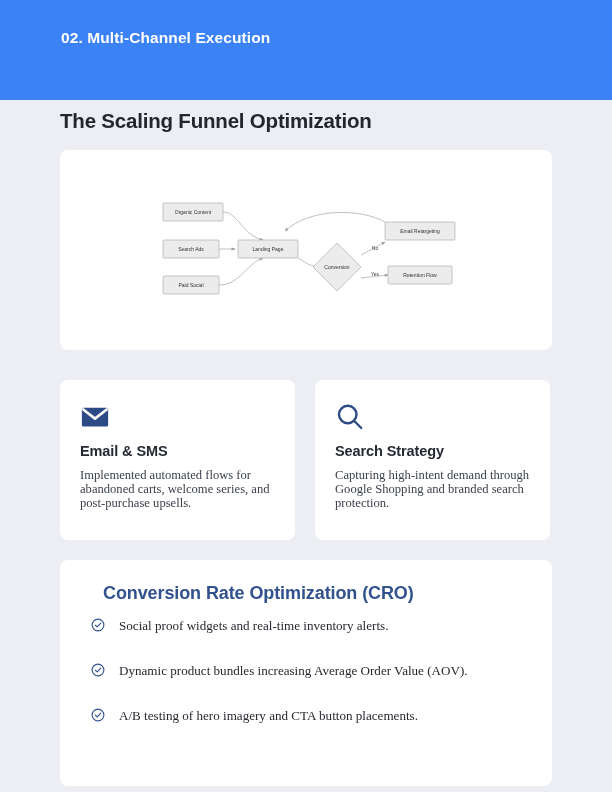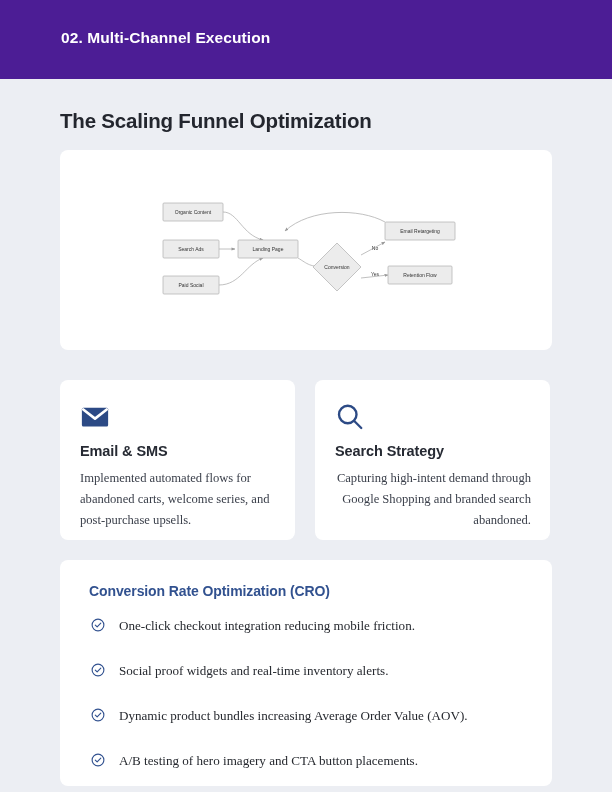--- a/index.html
+++ b/index.html
@@ -14,22 +14,22 @@
     overflow: hidden;
     position: relative;
   }
 
   
   .header-bar {
     position: absolute;
     left: 0;
     top: 0;
     width: 612px;
-    height: 79px;
-    background: #4c1d95;
+    height: 100px;
+    background: #3b82f6;
     box-sizing: border-box;
   }
   .header-title {
     position: absolute;
     left: 61px;
     top: 29px;
     font-size: 15.5px;
     font-weight: bold;
     color: #ffffff;
     letter-spacing: 0.1px;
@@ -91,21 +91,21 @@
   .feature-card {
     position: absolute;
     top: 380px;
     width: 235px;
     height: 160px;
     background: #ffffff;
     border-radius: 8px;
     box-sizing: border-box;
   }
   .feature-card.left  { left: 60px; }
-  .feature-card.right { left: 315px; text-align: right; }
+  .feature-card.right { left: 315px; }
 
   .feature-icon {
     position: absolute;
     left: 20px;
     top: 22px;
     width: 30px;
     height: 30px;
   }
   .feature-title {
     position: absolute;
@@ -116,40 +116,40 @@
     color: #262a33;
     letter-spacing: -0.1px;
   }
   .feature-desc {
     position: absolute;
     left: 20px;
     top: 88px;
     width: 196px;
     font-family: "Liberation Serif", serif;
     font-size: 12.6px;
-    line-height: 21px;
+    line-height: 14px;
     color: #3a3f4a;
   }
 
   
   .cro-card {
     position: absolute;
     left: 60px;
     top: 560px;
     width: 492px;
     height: 226px;
     background: #ffffff;
     border-radius: 8px;
     box-sizing: border-box;
   }
   .cro-title {
     position: absolute;
-    left: 29px;
+    left: 43px;
     top: 23px;
-    font-size: 14px;
+    font-size: 18px;
     font-weight: bold;
     color: #31518f;
     letter-spacing: -0.1px;
   }
   .cro-list {
     position: absolute;
     left: 29px;
     top: 57px;
     width: 440px;
   }
@@ -248,34 +248,27 @@
   <div class="feature-title">Email &amp; SMS</div>
   <div class="feature-desc">Implemented automated flows for abandoned carts, welcome series, and post-purchase upsells.</div>
 </div>
 
 <div class="feature-card right">
   <svg class="feature-icon" viewBox="0 0 24 24">
     <circle cx="10.2" cy="10" r="7" fill="none" stroke="#2c4a85" stroke-width="1.9"></circle>
     <line x1="15.4" y1="15.2" x2="21" y2="20.8" stroke="#2c4a85" stroke-width="1.9" stroke-linecap="round"></line>
   </svg>
   <div class="feature-title">Search Strategy</div>
-  <div class="feature-desc">Capturing high-intent demand through Google Shopping and branded search abandoned.</div>
+  <div class="feature-desc">Capturing high-intent demand through Google Shopping and branded search protection.</div>
 </div>
 
 <div class="cro-card">
   <div class="cro-title">Conversion Rate Optimization (CRO)</div>
   <div class="cro-list">
 
-    <div class="cro-item">
-      <svg class="check-icon" viewBox="0 0 20 20">
-        <circle cx="10" cy="10" r="8.4" fill="none" stroke="#31518f" stroke-width="1.6"></circle>
-        <path d="M6.1,10.1 L8.8,12.8 L14,7.3" fill="none" stroke="#31518f" stroke-width="1.6" stroke-linecap="round" stroke-linejoin="round"></path>
-      </svg>
-      <span class="cro-text">One-click checkout integration reducing mobile friction.</span>
-    </div>
 
     <div class="cro-item">
       <svg class="check-icon" viewBox="0 0 20 20">
         <circle cx="10" cy="10" r="8.4" fill="none" stroke="#31518f" stroke-width="1.6"></circle>
         <path d="M6.1,10.1 L8.8,12.8 L14,7.3" fill="none" stroke="#31518f" stroke-width="1.6" stroke-linecap="round" stroke-linejoin="round"></path>
       </svg>
       <span class="cro-text">Social proof widgets and real-time inventory alerts.</span>
     </div>
 
     <div class="cro-item">

